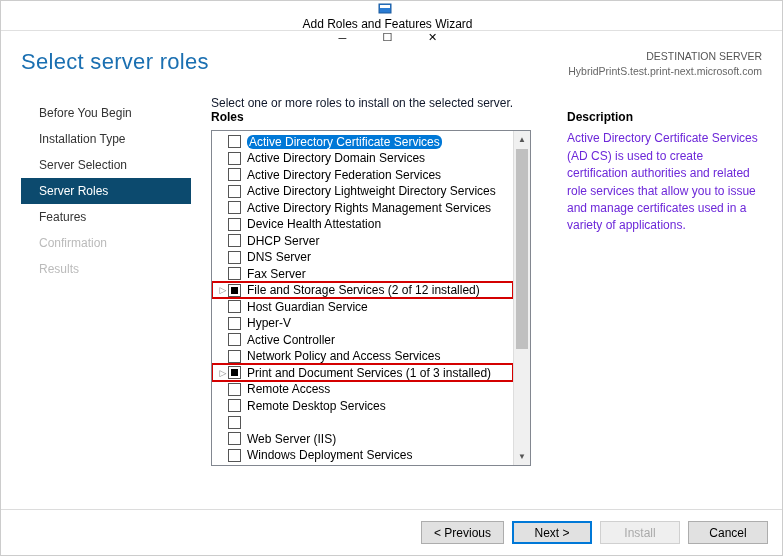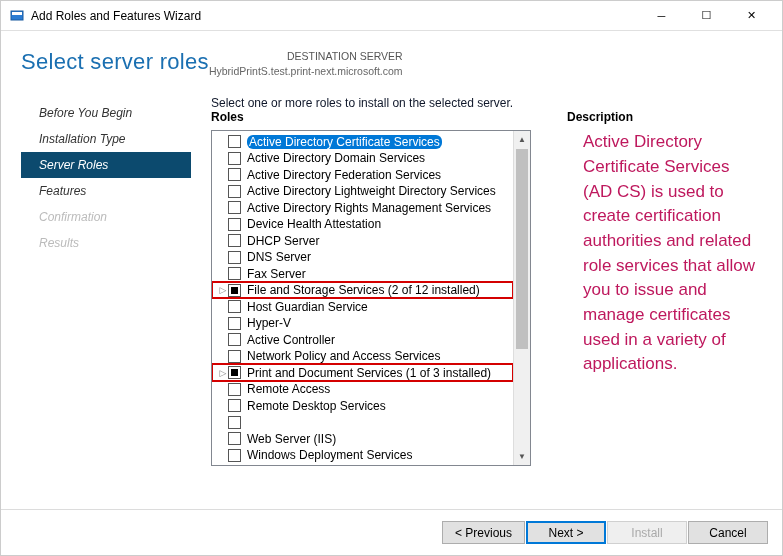--- a/index.html
+++ b/index.html
@@ -10,39 +10,41 @@
       color: #000;
       width: 783px;
       height: 556px;
       overflow: hidden;
       border: 1px solid #ccc;
     }
     .titlebar {
       height: 30px;
       display: flex;
       align-items: center;
-      padding: 0 8px 0 8px;
+      padding: 0 16px 0 8px;
       border-bottom: 1px solid #e0e0e0;
+      flex-direction: column;
     }
     .titlebar .app-icon {
       width: 16px; height: 16px;
       margin-right: 6px;
       display: inline-block;
     }
     .titlebar .title { font-size: 12px; flex: 1; }
     .win-controls { display: flex; height: 100%; }
     .win-btn {
       width: 45px; height: 100%;
       display: flex; align-items: center; justify-content: center;
       font-family: "Segoe UI Symbol", sans-serif;
       font-size: 11px;
     }
     .header-area {
       padding: 18px 20px 0 20px;
       display: flex;
+      justify-content: space-between;
       align-items: flex-start;
     }
     .page-title {
       font-size: 22px;
       font-weight: 300;
       color: #1a6fb1;
       letter-spacing: 0.3px;
     }
     .dest-block { text-align: right; font-size: 10.5px; color: #666; line-height: 1.4; }
     .dest-block .dest-label { color: #555; }
@@ -53,21 +55,20 @@
     }
     .sidebar {
       width: 170px;
       padding-top: 4px;
       font-size: 12px;
     }
     .sidebar-item {
       padding: 6px 10px 6px 18px;
       color: #333;
       cursor: pointer;
-      font-style: italic;
     }
     .sidebar-item.active {
       background: #0c4a6e;
       color: #fff;
     }
     .sidebar-item.disabled { color: #bbb; }
     .content {
       flex: 1;
       padding-left: 20px;
     }
@@ -139,36 +140,35 @@
       font-size: 12px;
       white-space: nowrap;
       border-radius: 6px;
     }
     .role-label.selected {
       background: #0078d7;
       color: #fff;
       padding: 0 2px;
     }
     .desc-text {
-      font-size: 17px;
-      color: #be185d;
+      font-size: 12px;
+      color: #6d28d9;
       line-height: 1.45;
-      margin-left: 16px;
     }
     .footer {
       position: absolute;
       left: 0; right: 0;
       bottom: 0;
       height: 46px;
       border-top: 1px solid #dcdcdc;
       display: flex;
       justify-content: flex-end;
       align-items: center;
       padding: 0 14px;
-      gap: 1px;
+      gap: 8px;
       background: #fff;
     }
     .btn {
       min-width: 80px;
       height: 23px;
       border: 1px solid #adadad;
       background: #e1e1e1;
       font-size: 12px;
       padding: 0 12px;
       display: inline-flex; align-items: center; justify-content: center;
@@ -202,20 +202,21 @@
   <div class="dest-block">
     <div class="dest-label">DESTINATION SERVER</div>
     <div>HybridPrintS.test.print-next.microsoft.com</div>
   </div>
 </div>
 
 <div class="main">
   <div class="sidebar" id="sidebar">
         <div class="sidebar-item">Before You Begin</div>
         <div class="sidebar-item">Installation Type</div>
+        <div class="sidebar-item">Server Selection</div>
         <div class="sidebar-item active">Server Roles</div>
         <div class="sidebar-item">Features</div>
         <div class="sidebar-item disabled">Confirmation</div>
         <div class="sidebar-item disabled">Results</div>
       </div>
   <div class="content">
     <div class="instruction">Select one or more roles to install on the selected server.</div>
     <div class="columns">
       <div class="roles-col">
         <div class="col-header">Roles</div>

